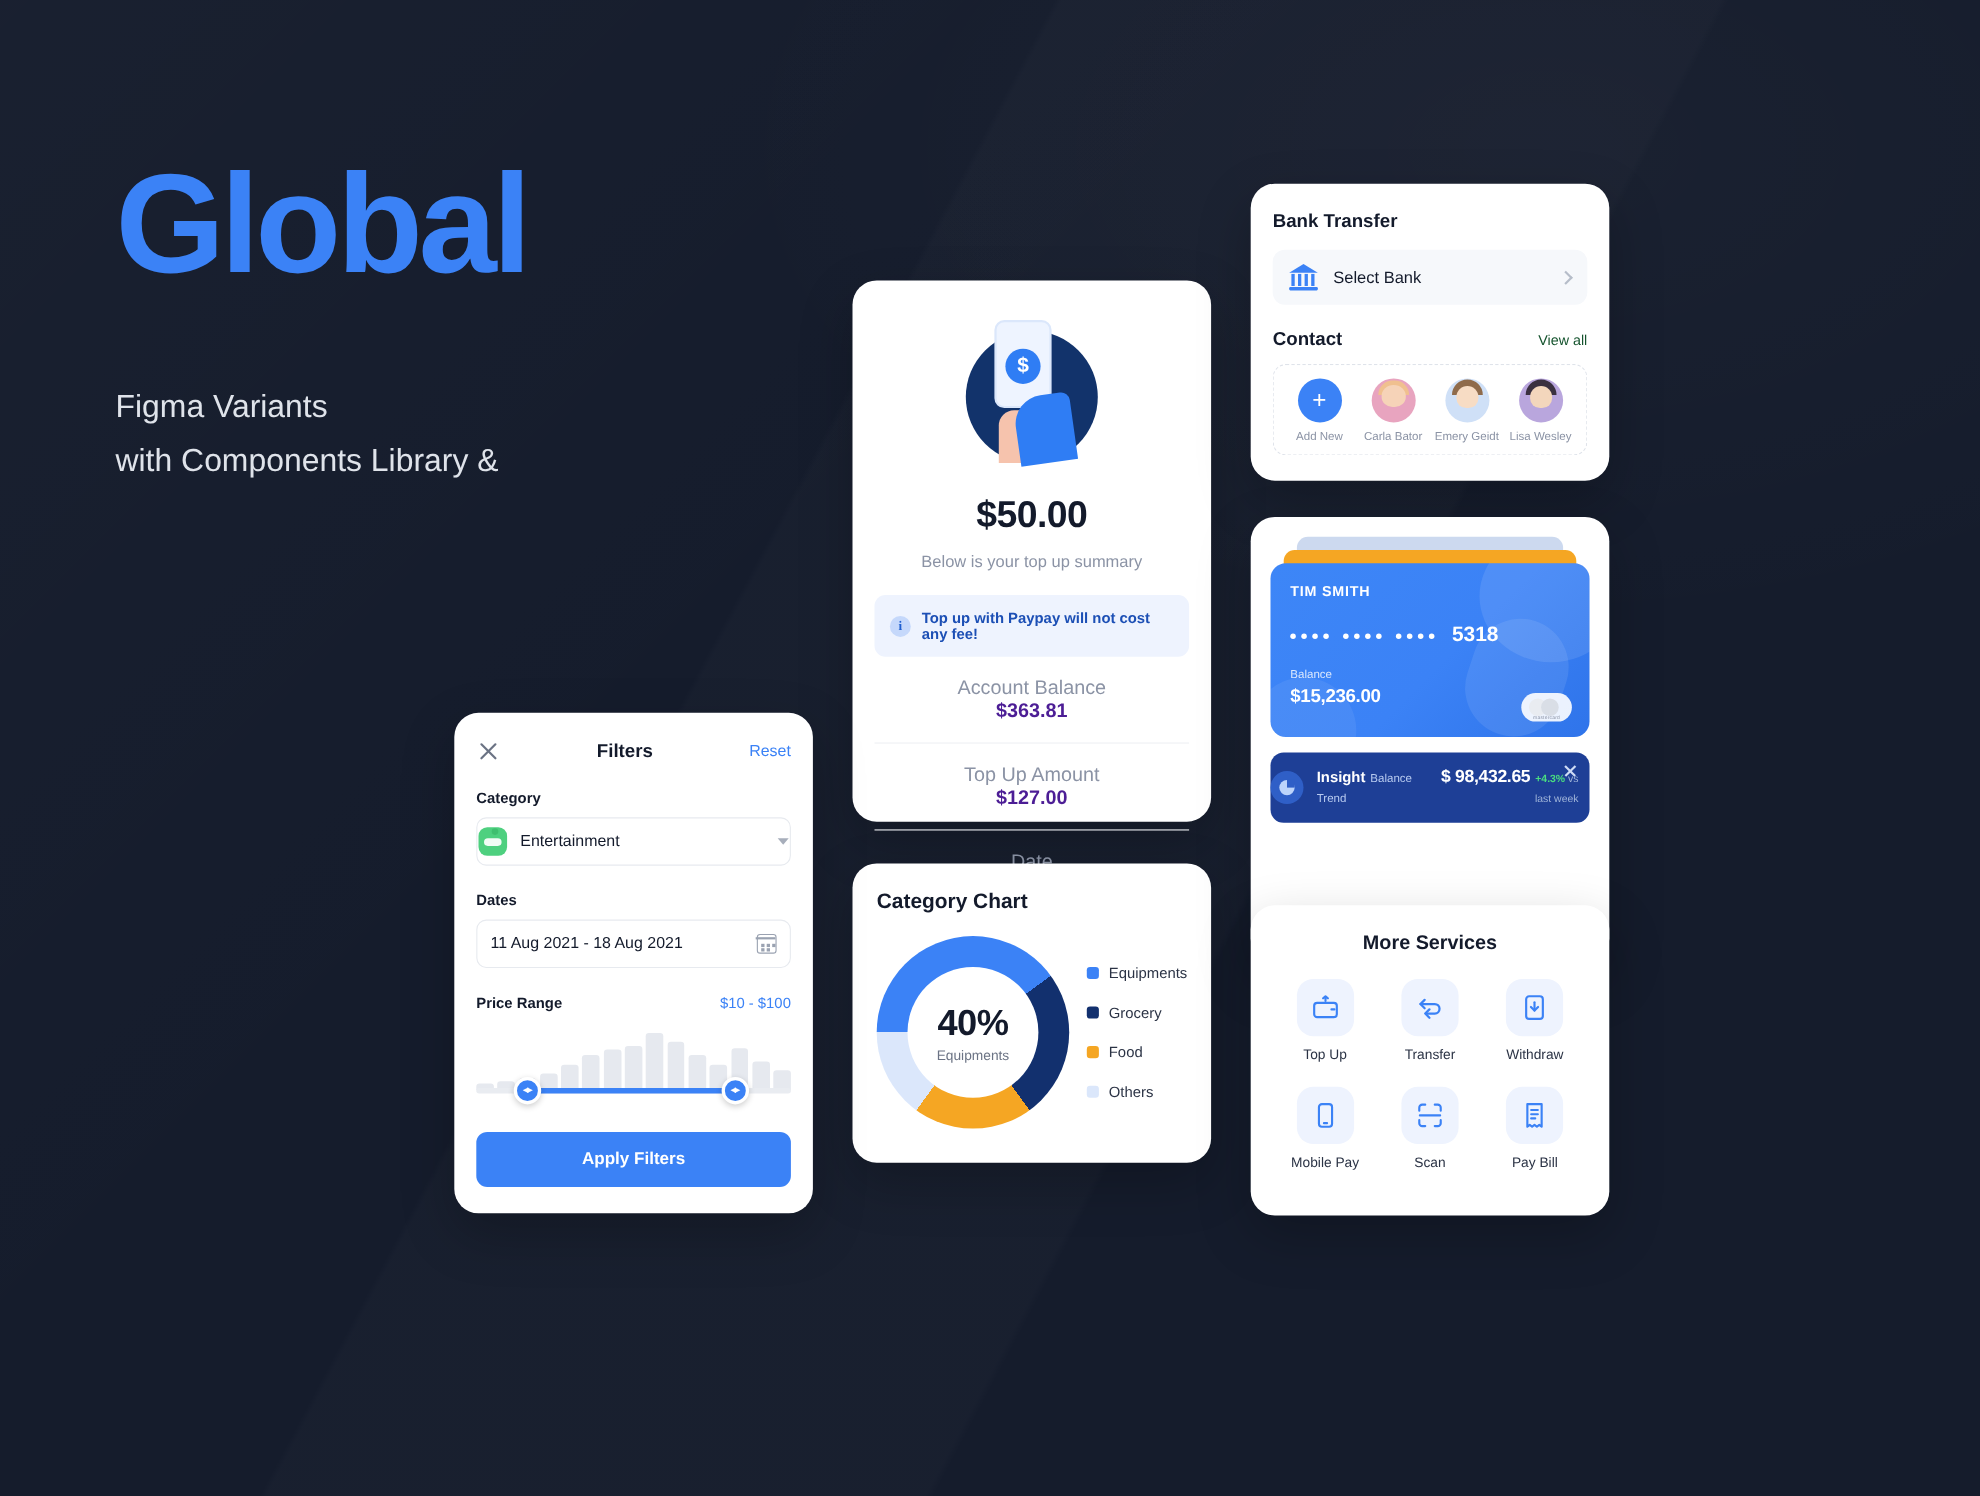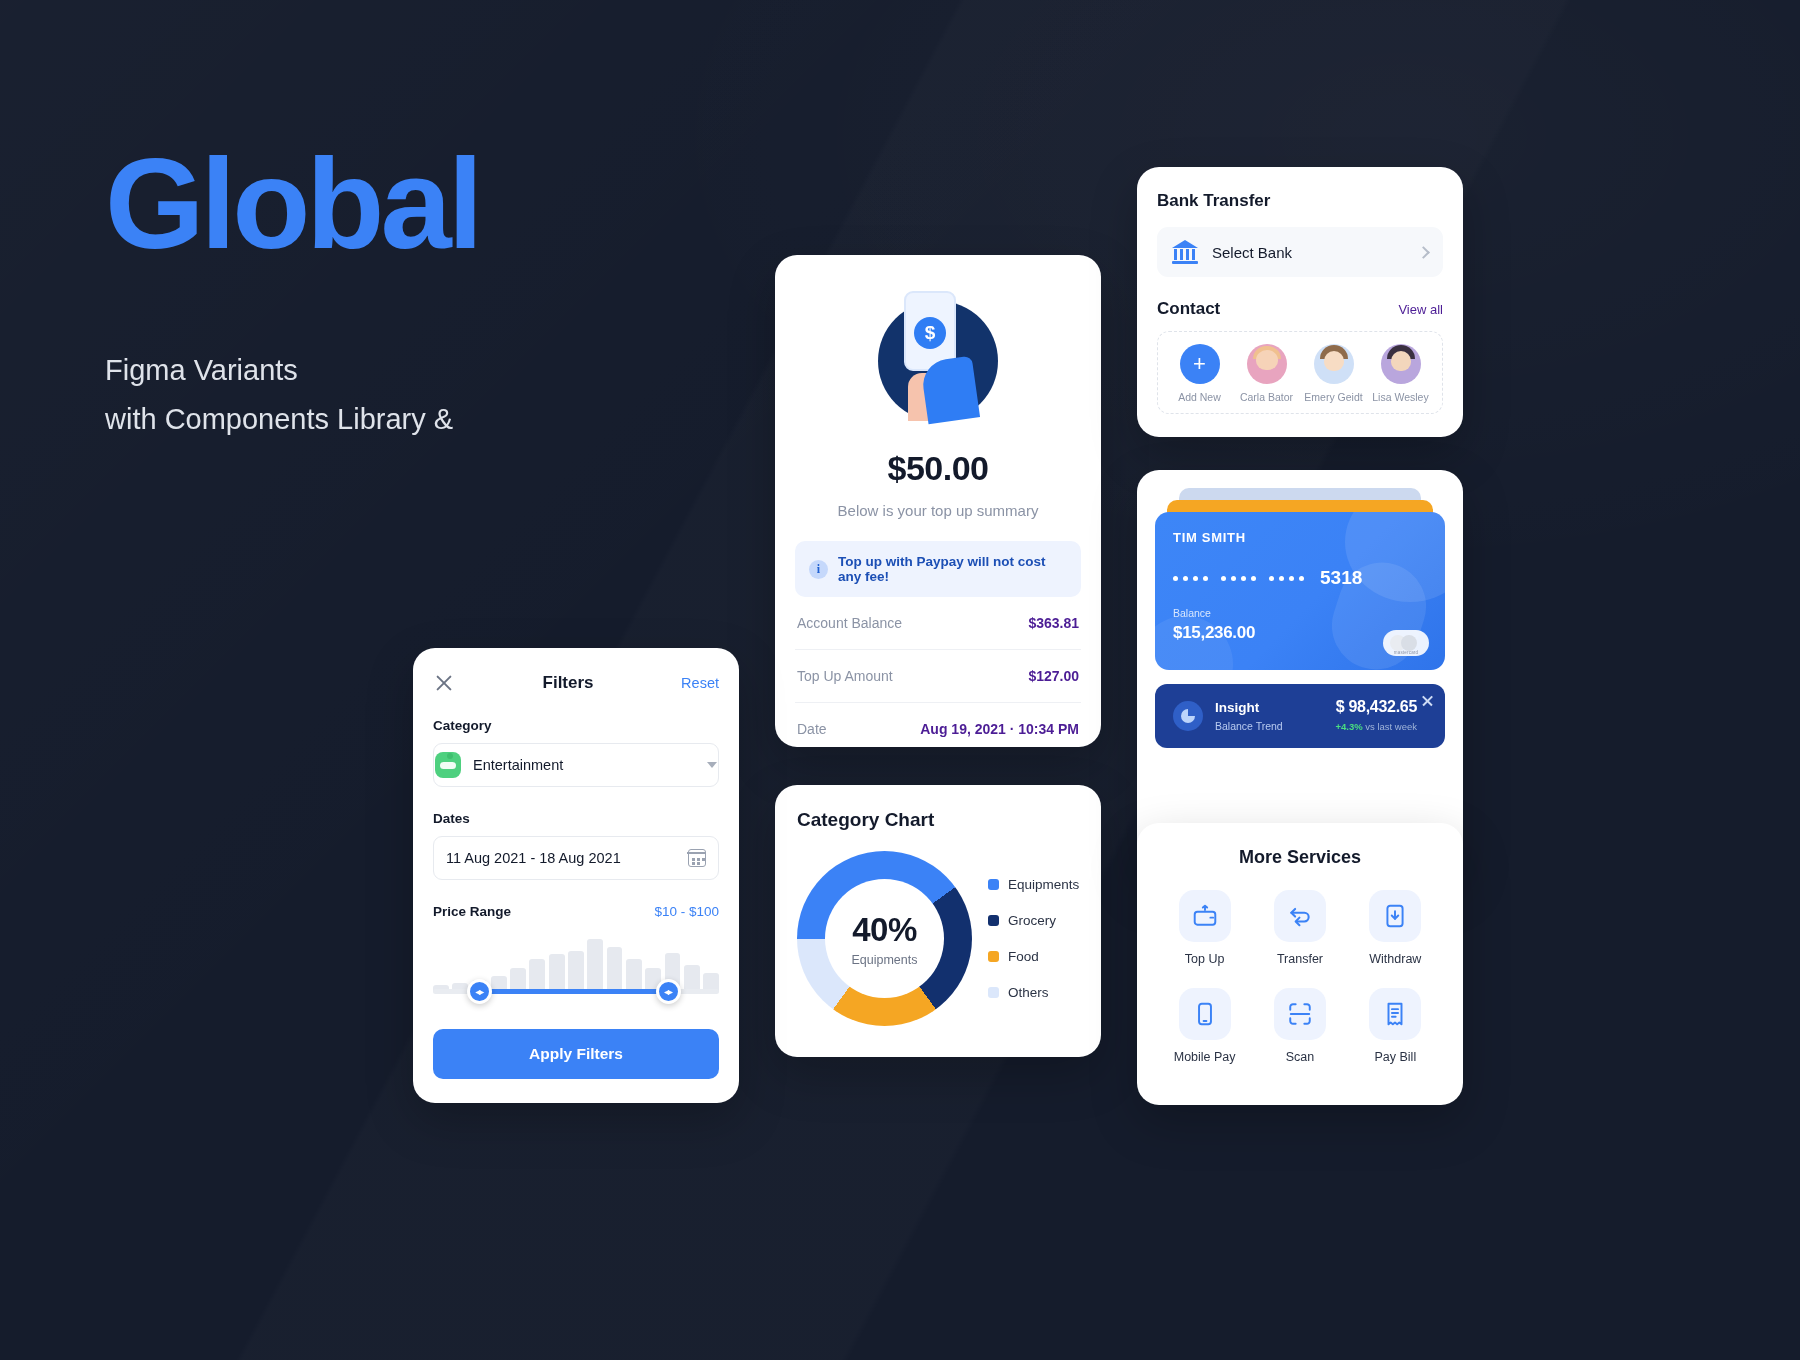--- a/index.html
+++ b/index.html
@@ -80,21 +80,22 @@
   }
   .notice-icon {
     width:19px; height:19px; border-radius:50%; background:#c5d8fb; color:#1f5fd0;
     font-size:12px; font-weight:700; display:flex; align-items:center; justify-content:center; flex:0 0 auto;
     font-family:"Liberation Serif", serif;
   }
   .notice-text { font-size: 13.5px; color:#1c4fb5; font-weight:600; }
   .kv-row {
     display:flex; justify-content:space-between; align-items:center;
     padding: 18px 2px; border-bottom: 1px solid #eef0f4;
-    font-size: 14px;
+    font-size: 18px;
+    flex-direction: column;
   }
   .kv-row:last-child { border-bottom: none; }
   .kv-k { color:#8b93a5; }
   .kv-v { color:#4c1d95; font-weight:600; }
 
   
   #chart-card { left: 775px; top: 785px; width: 326px; height: 272px; padding: 24px 22px; }
   .chart-title { font-size: 19px; font-weight: 700; color:#131a2b; }
   .chart-body { display:flex; align-items:center; margin-top: 20px; gap: 10px;}
   .donut-wrap { position: relative; width: 175px; height: 175px; flex:0 0 auto;}
@@ -182,21 +183,21 @@
   }
   .bank-icon { width:26px; height:24px; position:relative; flex:0 0 auto;}
   .bank-icon .roof{ position:absolute; left:0; top:0; width:0;height:0;
     border-left:13px solid transparent;border-right:13px solid transparent;border-bottom:8px solid #3b82f6;}
   .bank-icon .cols{ position:absolute; left:2px; top:9px; width:3px; height:11px; background:#3b82f6;
     box-shadow: 6px 0 0 #3b82f6, 12px 0 0 #3b82f6, 18px 0 0 #3b82f6;}
   .bank-icon .base{ position:absolute; left:0; bottom:0; width:26px; height:3px; background:#3b82f6; border-radius:1px;}
   .select-bank-label { font-size:15px; color:#131a2b; flex:1 1 auto; font-weight:500;}
   .chev { width:9px; height:9px; border-right:2px solid #b6bdc9; border-top:2px solid #b6bdc9; transform: rotate(45deg); flex:0 0 auto;}
   .contact-head { display:flex; align-items:baseline; justify-content:space-between; margin-top:22px; }
-  .view-all { font-size:13px; color:#4c1d95; cursor:pointer; font-weight:500;}
+  .view-all { font-size:13px; color:#14532d; cursor:pointer; font-weight:500;}
   .contacts {
     margin-top: 12px; border:1.5px dashed #dfe3ea; border-radius:12px;
     padding: 12px 8px 10px; display:flex; justify-content:space-around;
   }
   .contact { width:66px; text-align:center; cursor:pointer;}
   .avatar { width:40px; height:40px; border-radius:50%; margin:0 auto; overflow:hidden; position:relative;}
   .avatar-add { background:#3b82f6; display:flex; align-items:center; justify-content:center; color:#fff; font-size:22px; font-weight:300; line-height:1;}
   .contact-name { font-size:10.5px; color:#8b93a5; margin-top:7px; white-space:nowrap; }
   .av1 { background:#e8a4bf; }
   .av1::after{content:"";position:absolute;left:9px;top:6px;width:22px;height:20px;border-radius:50% 50% 45% 45%;background:#f6d3b8;}
@@ -233,21 +234,21 @@
   .cc-dot { width:5px; height:5px; border-radius:50%; background:#fff; }
   .cc-last4 { font-size:19px; color:#fff; font-weight:600; margin-left:3px;}
   .cc-bal-lbl { position:relative; margin-top: 18px; font-size:10.5px; color:#dbe8fd; }
   .cc-bal { position:relative; margin-top: 4px; font-size:17px; font-weight:700; color:#fff; letter-spacing:-0.3px;}
   .cc-mc { position:absolute; right:16px; bottom:14px; width:46px; height:26px; border-radius:13px; background:rgba(255,255,255,0.9); }
   .cc-mc::before{content:"";position:absolute;left:7px;top:5px;width:16px;height:16px;border-radius:50%;background:#e9ecf1;}
   .cc-mc::after{content:"";position:absolute;left:18px;top:5px;width:16px;height:16px;border-radius:50%;background:#d9dee6;}
   .cc-mc-lbl{position:absolute;left:0;right:0;bottom:1px;text-align:center;font-size:4.5px;color:#8b93a5;letter-spacing:.2px;}
   .insight {
     margin-top: 14px; background:#1e3f96; border-radius:12px;
-    padding: 14px 18px; display:flex; align-items:center; gap:12px; position:relative;
+    padding: 14px 0; display:flex; align-items:center; gap:12px; position:relative;
   }
   .insight-ic { width:30px; height:30px; border-radius:50%; background:#2f5fc7; flex:0 0 auto; position:relative;}
   .insight-ic::before{content:"";position:absolute;left:8px;top:8px;width:14px;height:14px;border-radius:50%;background:#bcd4fb;}
   .insight-ic::after{content:"";position:absolute;left:15px;top:8px;width:7px;height:7px;background:#2f5fc7;}
   .insight-txt { flex: 1 1 auto; }
   .insight-t1 { font-size:13.5px; font-weight:700; color:#fff; }
   .insight-t2 { font-size:10.5px; color:#b8cbf0; margin-top:3px; }
   .insight-right { text-align:right; padding-right: 10px;}
   .insight-amt { font-size:16px; font-weight:700; color:#fff; letter-spacing:-0.3px;}
   .insight-delta { font-size:9.5px; margin-top:4px; color:#9fb4d9;}

